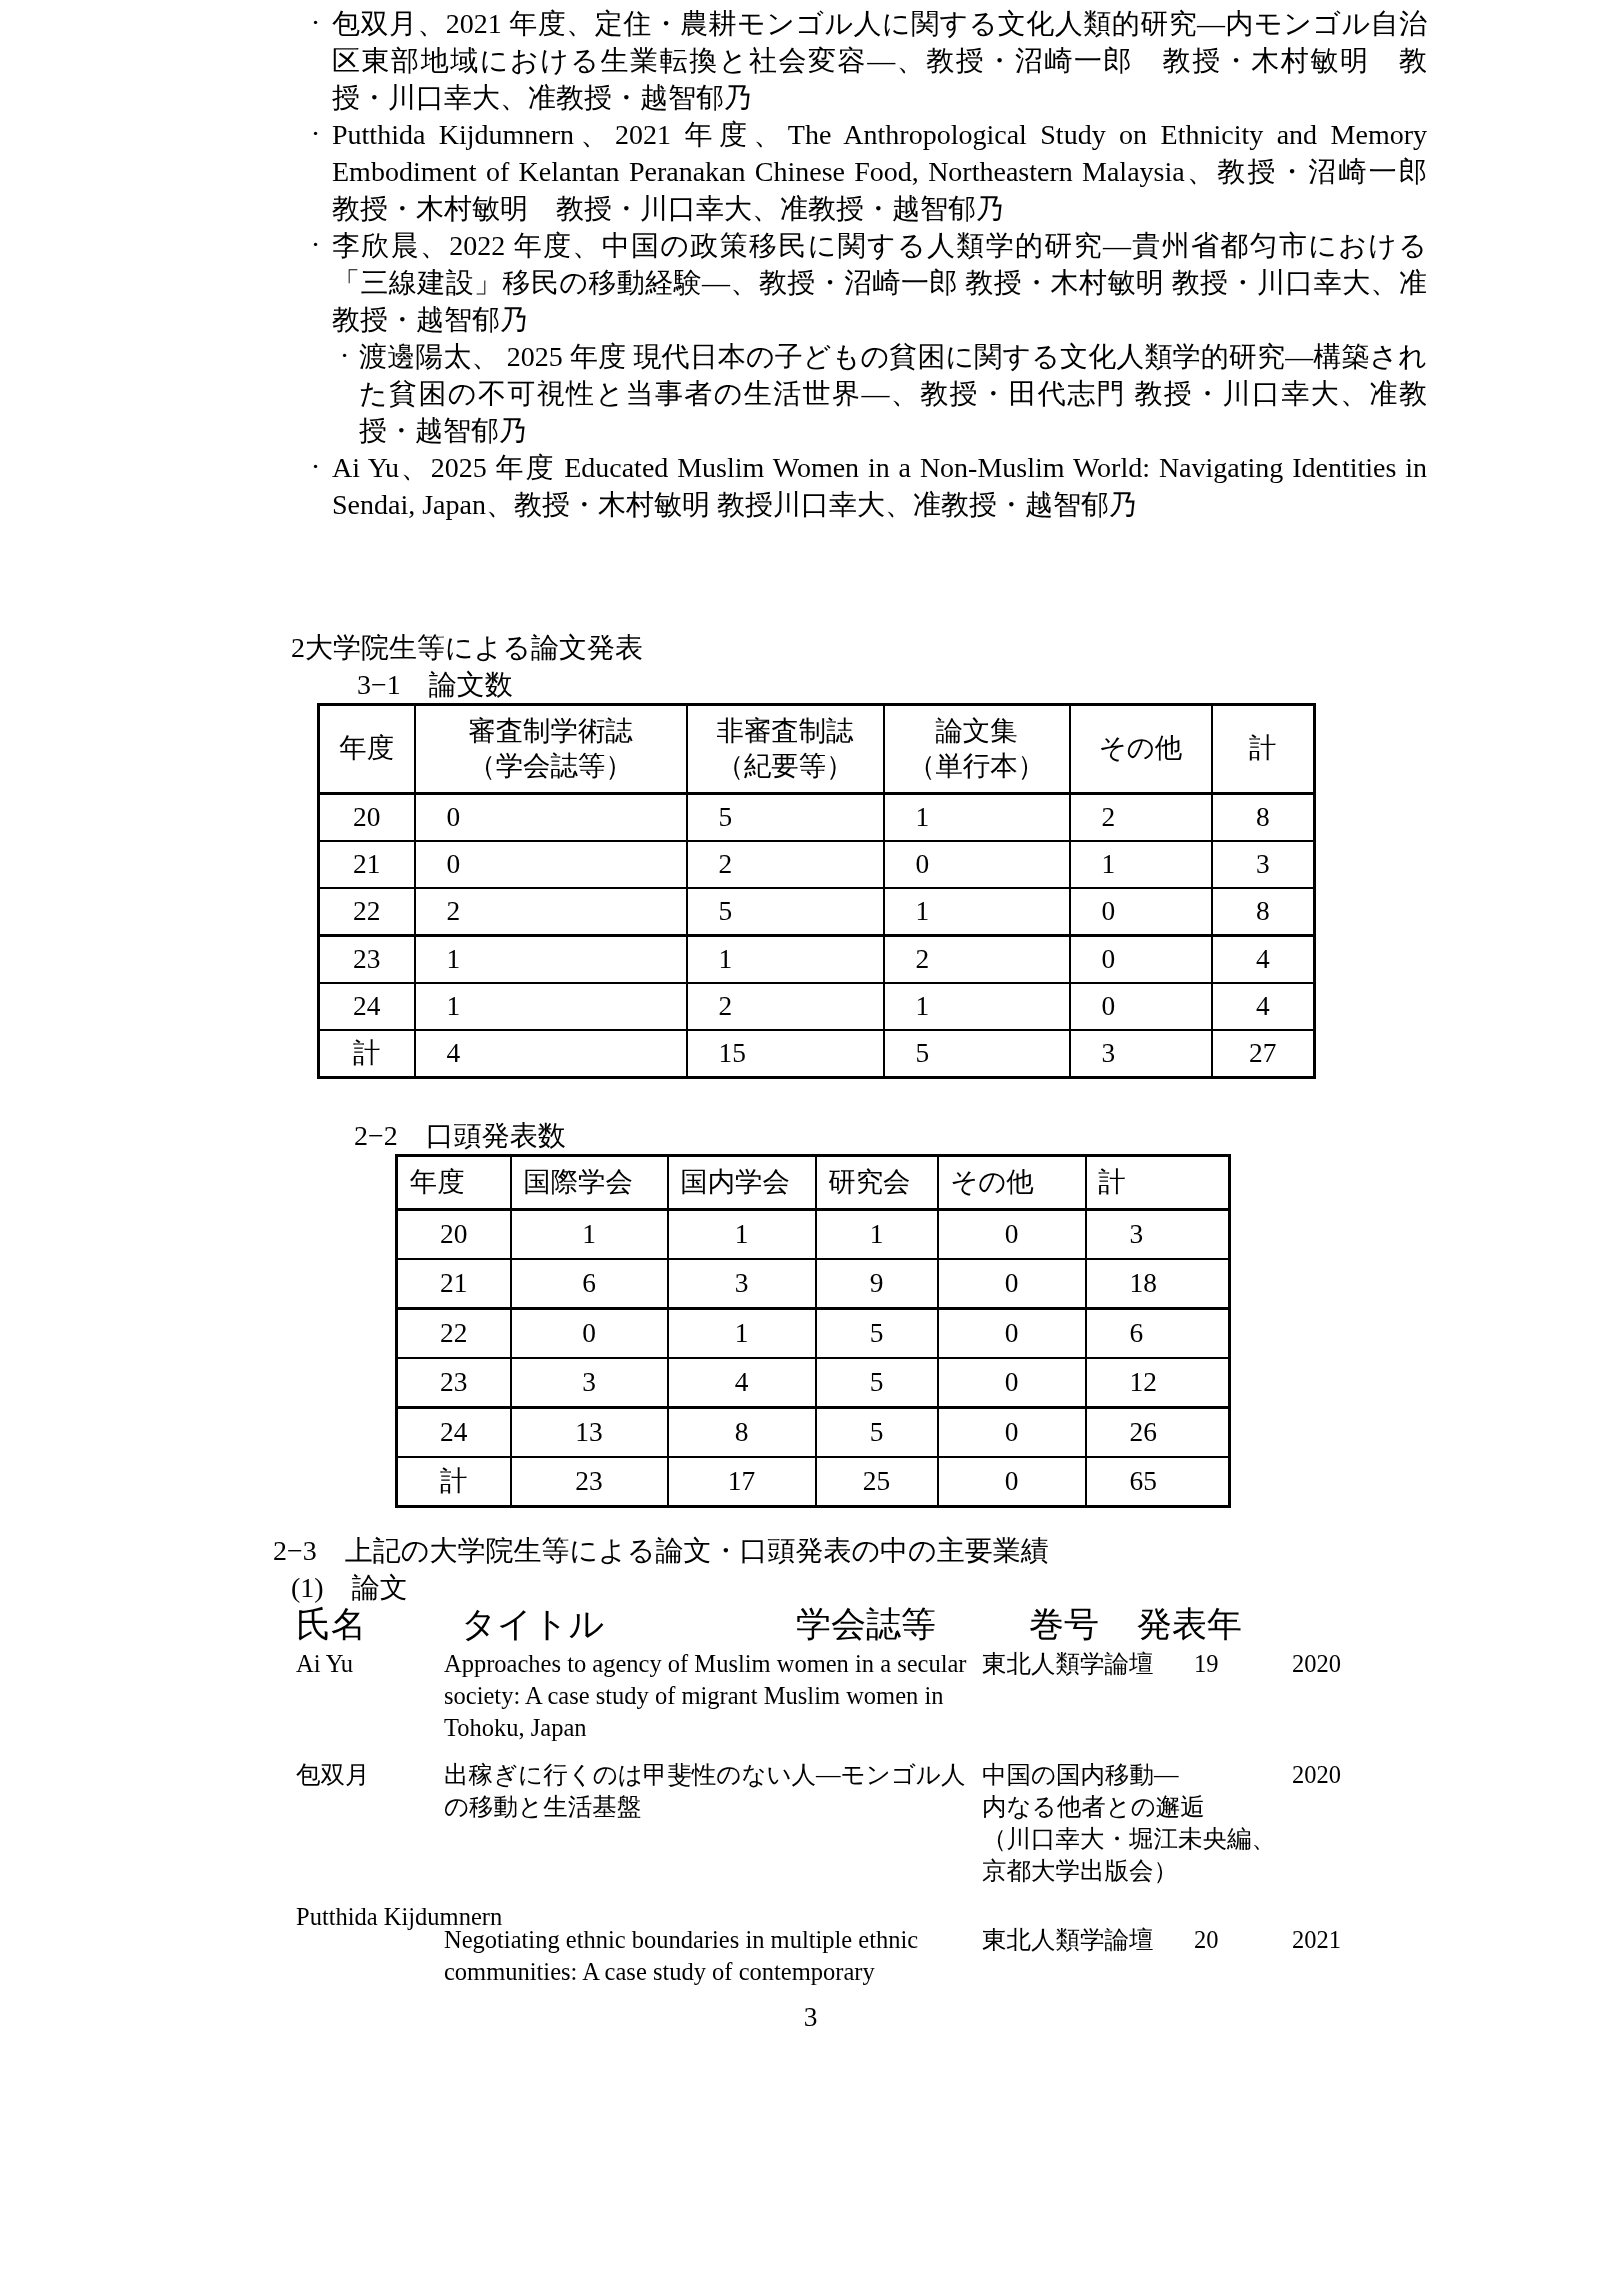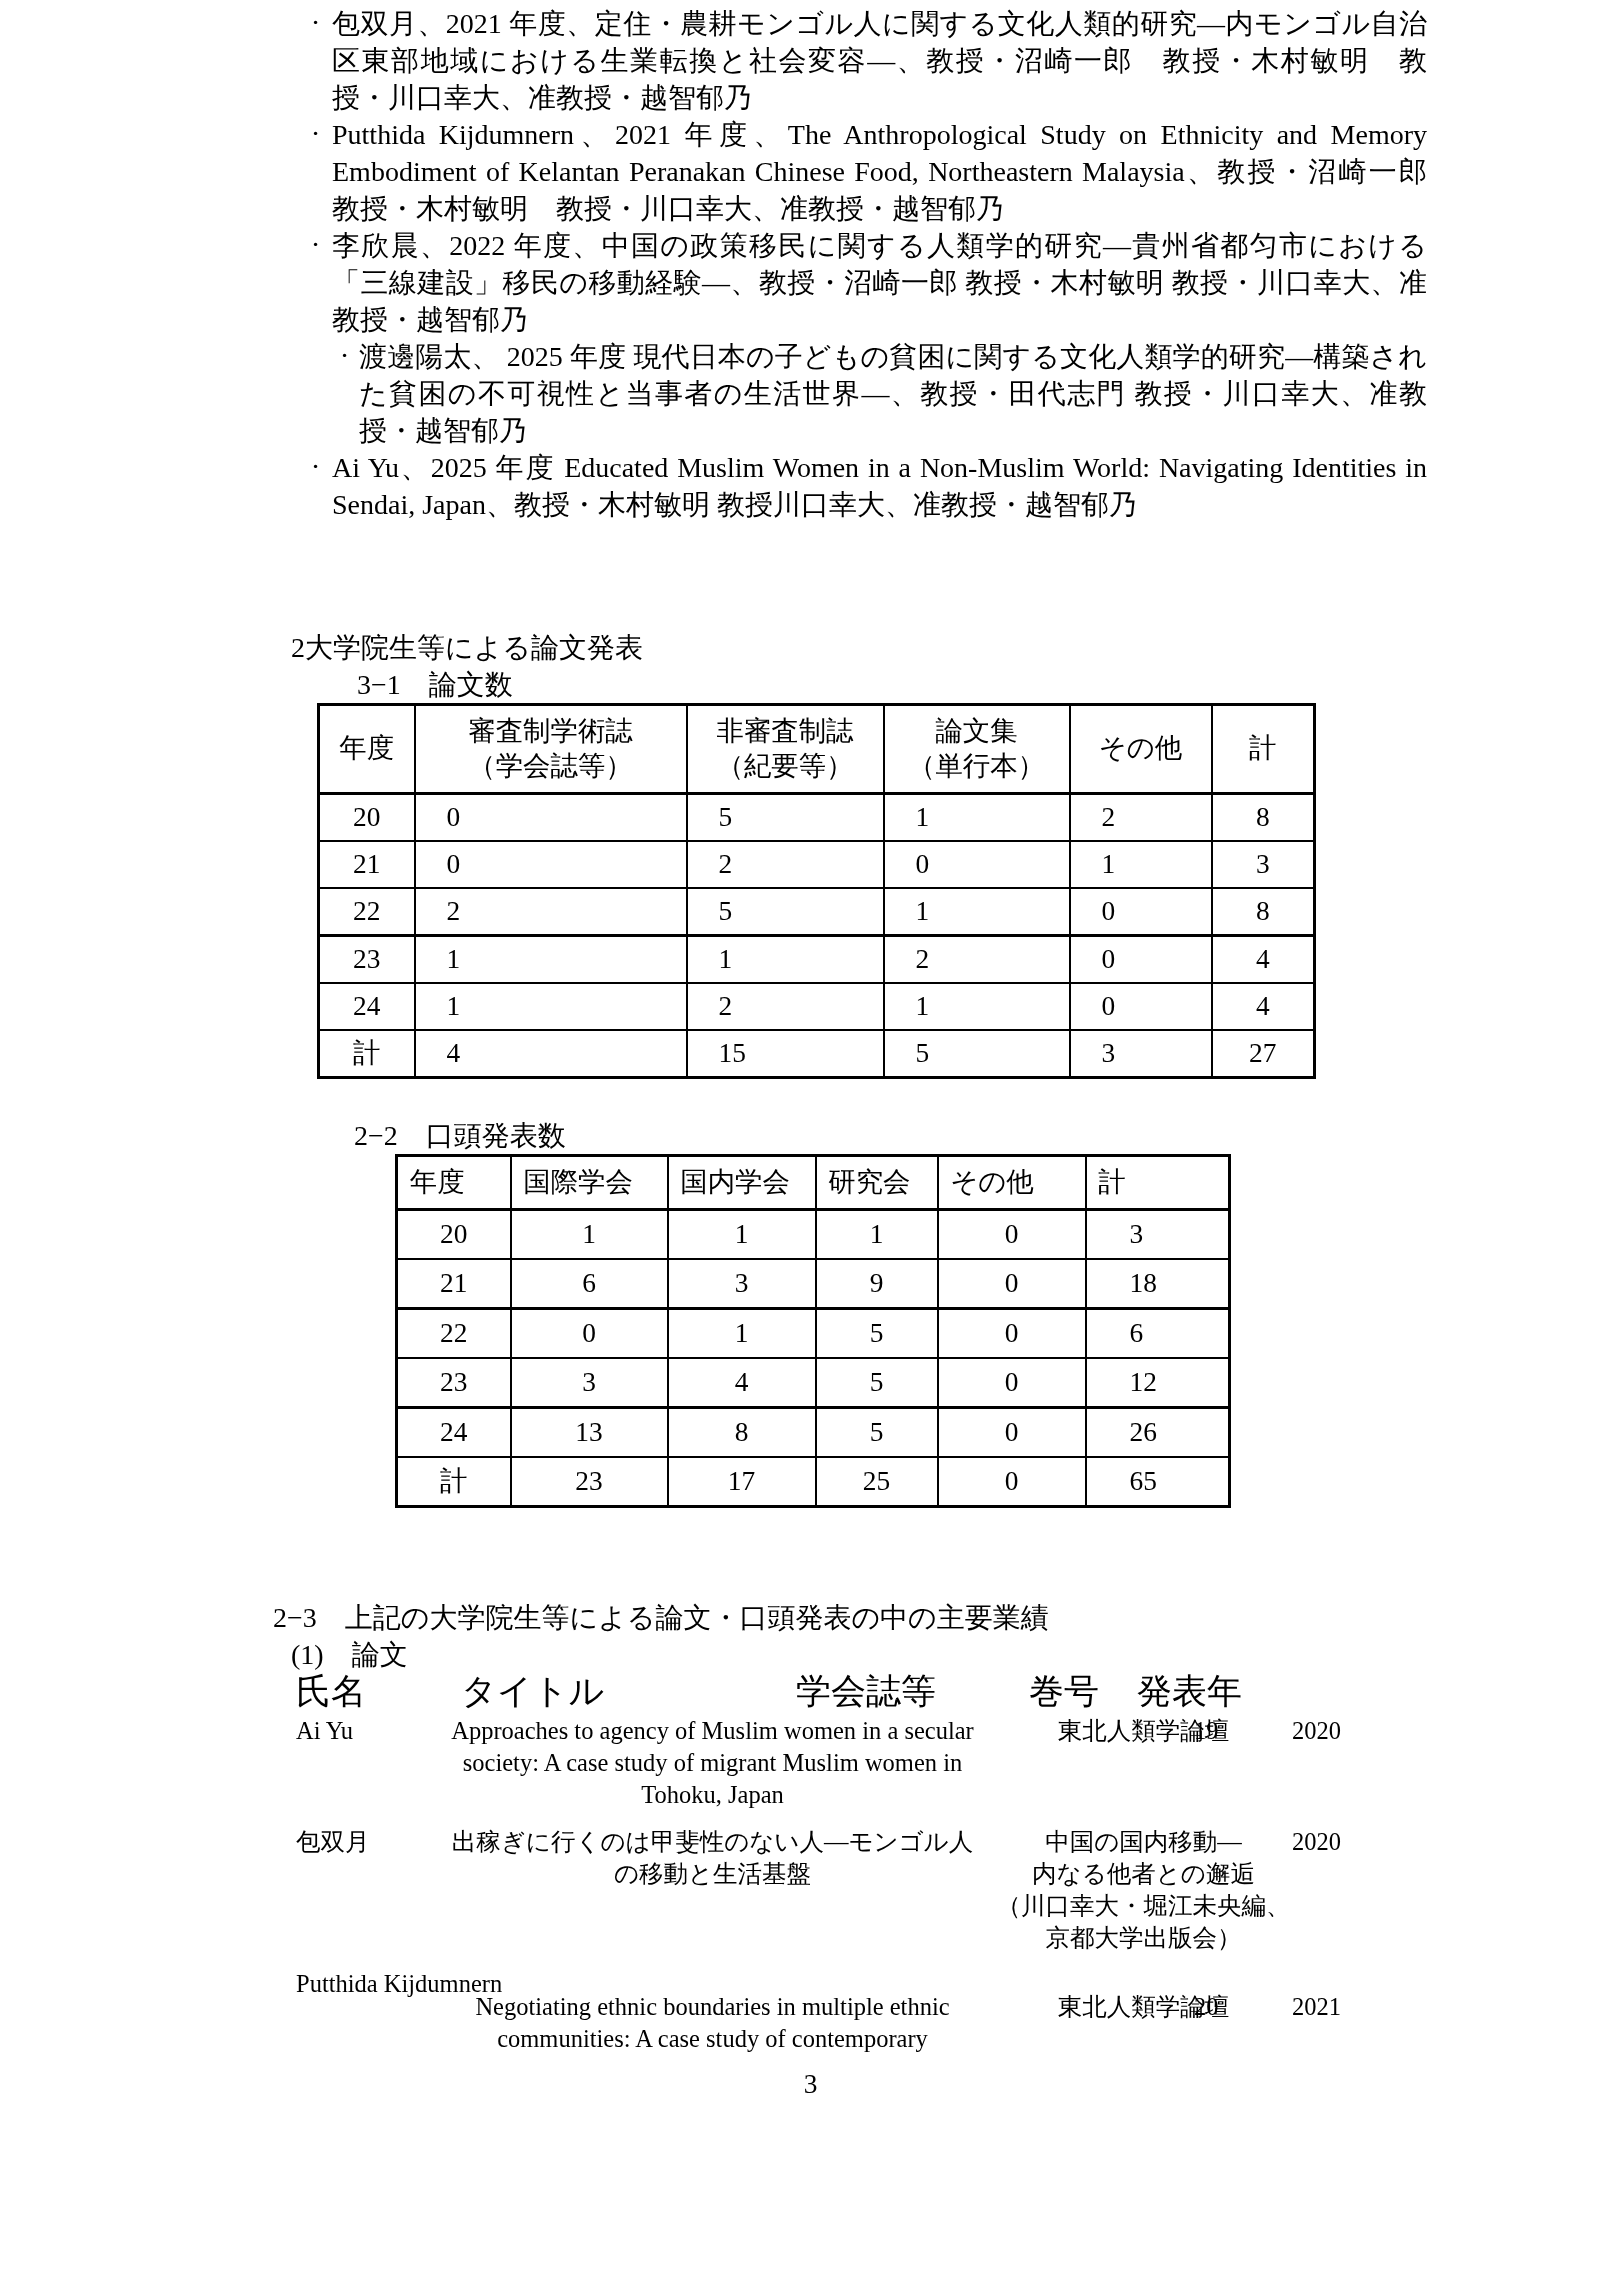--- a/index.html
+++ b/index.html
@@ -47,31 +47,31 @@
   #table22 { margin-left:395px; width:832px; border:3.9px solid #000; }
   #table22 th { border-bottom:3.9px solid #000; height:49px; text-align:left; padding-left:11.8px; }
   #table22 col.c1{width:114px} #table22 col.c2{width:157px}
   #table22 col.c3{width:148px} #table22 col.c4{width:122px}
   #table22 col.c5{width:148px} #table22 col.c6{width:144px}
   #table22 td { height:47px; text-align:center; padding:0; }
   #table22 td:last-child { text-align:left; padding-left:43px; }
   #table22 tbody tr:nth-child(2) td,
   #table22 tbody tr:nth-child(4) td { border-bottom:3.9px solid #000; }
   
-  .h23  { margin:91px 0 0 273px;font-family:Liberation Serif, serif; }
+  .h23  { margin:24px 0 0 273px;font-family:Liberation Serif, serif; }
   .sub1 { margin:0 0 0 291px; }
   .pub-head { position:relative; height:42px; font-size:35px; }
   .pub-head span { position:absolute; top:0; }
   .ph-name   { left:296px; }
   .ph-title  { left:461px; }
   .ph-journal{ left:796px; }
   .ph-vol    { left:1029px; }
   .ph-year   { left:1137px; }
   .pub-row { position:relative; font-size:24.5px; line-height:32px; }
-  .pub-row span { position:absolute; top:0;text-align:center; }
+  .pub-row span { position:absolute; top:0; }
   .pr-1 { height:111px; }
   .pr-2 { height:142px;padding-left:8px; }
   .pr-3 { height:90px; }
   .pc-name    { left:296px; }
   .pc-title   { left:444px; width:537px; }
   .pc-journal { left:982px; width:323px; white-space:pre-line; }
   .pc-vol     { left:1194px; }
   .pc-year    { left:1292px; }
   .pr-3 .pc-title, .pr-3 .pc-journal, .pr-3 .pc-vol, .pr-3 .pc-year { top:23.5px; }
   

